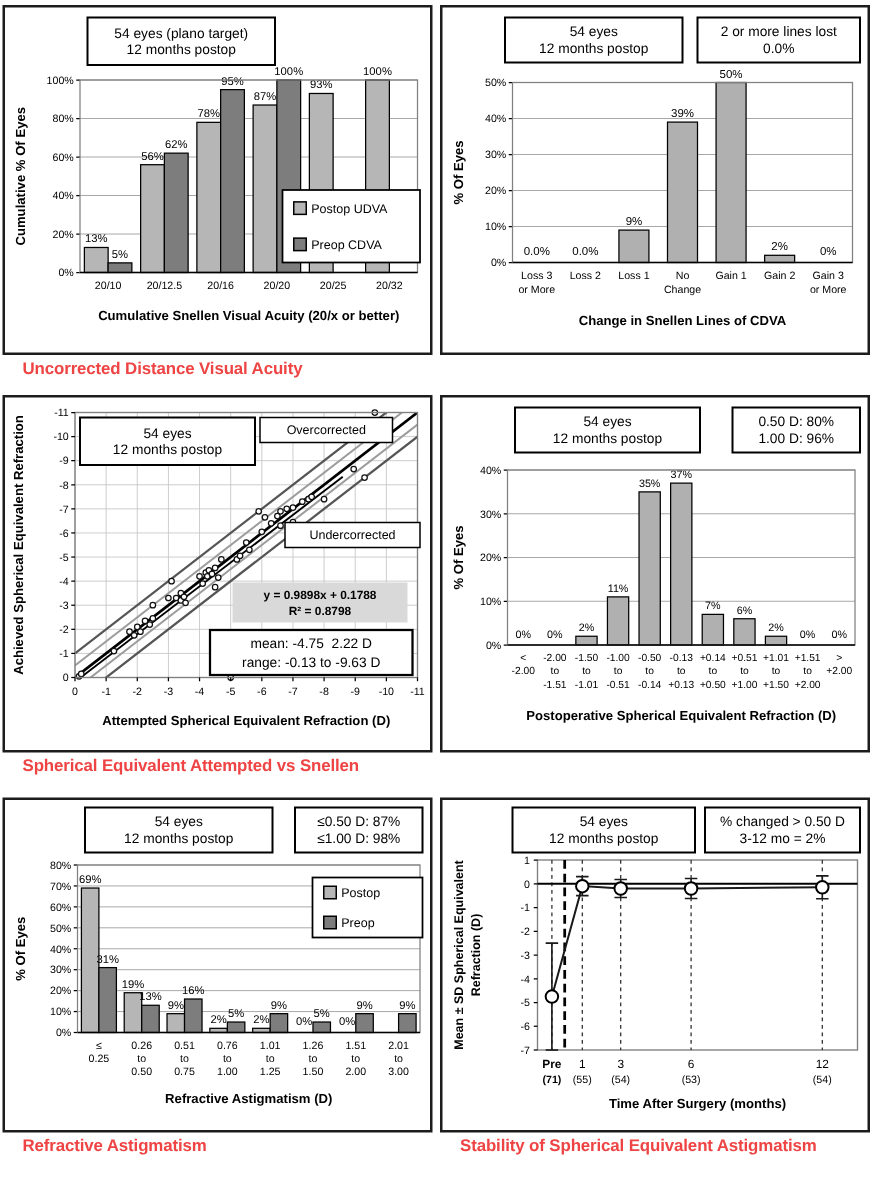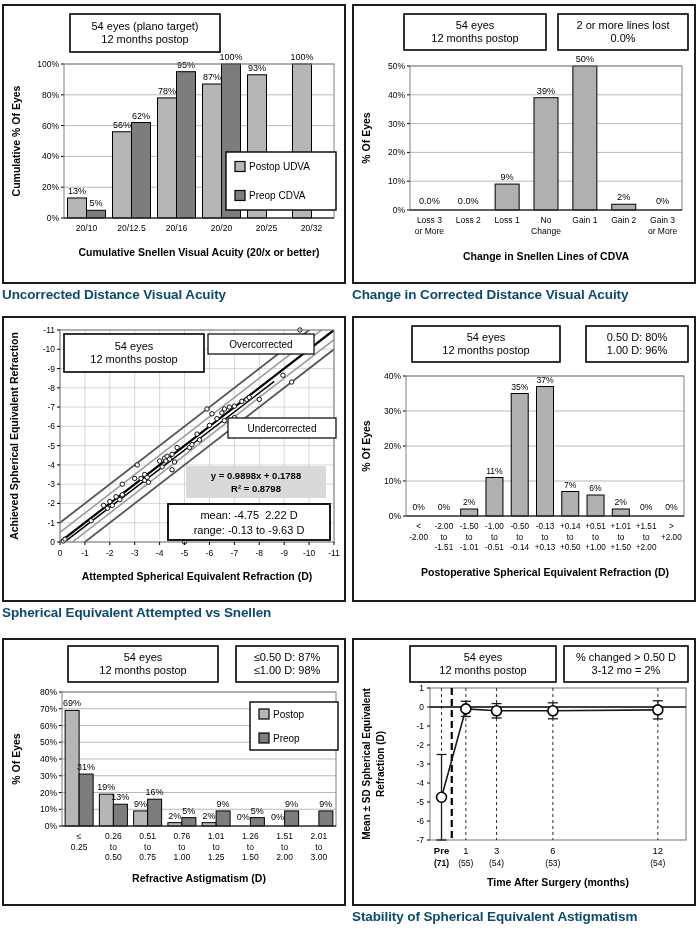--- a/index.html
+++ b/index.html
@@ -1,21 +1,21 @@
 <!DOCTYPE html>
 <html><head>
 <meta charset="utf-8">
 <style>
   html,body{margin:0;padding:0;background:#fff;}
   body{width:698px;height:947px;font-family:"Liberation Sans",sans-serif;overflow:hidden;}
   .grid{display:grid;grid-template-columns:344px 344px;column-gap:6px;padding:4px 2px 0 2px;}
   .panel{border:2px solid #1c1c1c;background:#fff;}
   .panel svg{display:block;}
   svg text{font-family:"Liberation Sans",sans-serif;}
-  .caption{font-weight:700;font-size:13.5px;line-height:16px;color:#0c4a6e;margin:3px 0 0 0;letter-spacing:-0.1px;}
+  .caption{font-weight:700;font-size:13.5px;line-height:16px;color:#ef4444;margin:3px 0 0 16px;letter-spacing:-0.1px;}
   .r1{margin-bottom:13px}
   .r2{margin-bottom:17px}
   .r3{margin-bottom:0}
 </style>
 </head>
 <body>
 
 <div class="grid">
 
   <div class="cell r1">
@@ -127,21 +127,20 @@
           <text x="192" y="254" text-anchor="middle" font-size="10.5" fill="#000" font-weight="700">Change in Snellen Lines of CDVA</text>
           <text x="16" y="132" text-anchor="middle" font-size="10.5" fill="#000" font-weight="700" transform="rotate(-90 16 132)">% Of Eyes</text>
           <rect x="50" y="8" width="142" height="36" fill="#fff" stroke="#000" stroke-width="1.6"></rect>
           <text x="121" y="23" text-anchor="middle" font-size="11" fill="#000">54 eyes</text>
           <text x="121" y="36" text-anchor="middle" font-size="11" fill="#000">12 months postop</text>
           <rect x="204" y="8" width="130" height="36" fill="#fff" stroke="#000" stroke-width="1.6"></rect>
           <text x="269" y="23" text-anchor="middle" font-size="11" fill="#000">2 or more lines lost</text>
           <text x="269" y="36" text-anchor="middle" font-size="11" fill="#000">0.0%</text>
         </svg>
     </div>
-    <div class="caption">Change in Corrected Distance Visual Acuity</div>
   </div>
 
   <div class="cell r2">
     <div class="panel">
       <svg width="340" height="282">
           <line x1="56" y1="12" x2="56" y2="224" stroke="#c6c6c6" stroke-width="0.7"></line>
           <line x1="80.9090909090909" y1="12" x2="80.9090909090909" y2="224" stroke="#c6c6c6" stroke-width="0.7"></line>
           <line x1="105.81818181818181" y1="12" x2="105.81818181818181" y2="224" stroke="#c6c6c6" stroke-width="0.7"></line>
           <line x1="130.72727272727272" y1="12" x2="130.72727272727272" y2="224" stroke="#c6c6c6" stroke-width="0.7"></line>
           <line x1="155.63636363636363" y1="12" x2="155.63636363636363" y2="224" stroke="#c6c6c6" stroke-width="0.7"></line>
@@ -466,20 +465,21 @@
           <rect x="232" y="6" width="102" height="36" fill="#fff" stroke="#000" stroke-width="1.6"></rect>
           <text x="283" y="21" text-anchor="middle" font-size="11" fill="#000">≤0.50 D: 87%</text>
           <text x="283" y="34" text-anchor="middle" font-size="11" fill="#000">≤1.00 D: 98%</text>
           <rect x="246" y="62" width="88" height="48" fill="#fff" stroke="#000" stroke-width="1.4"></rect>
           <rect x="255" y="69" width="10" height="10" fill="#b6b6b6" stroke="#000" stroke-width="1.2"></rect>
           <text x="269" y="77.5" text-anchor="start" font-size="10" fill="#000">Postop</text>
           <rect x="255" y="93" width="10" height="10" fill="#7d7d7d" stroke="#000" stroke-width="1.2"></rect>
           <text x="269" y="101.5" text-anchor="start" font-size="10" fill="#000">Preop</text>
         </svg>
     </div>
+    <div class="caption">Refractive Astigmatism</div>
   </div>
 
   <div class="cell r3">
     <div class="panel">
       <svg width="340" height="264">
           <rect x="76" y="48" width="256" height="152" fill="none" stroke="#808080" stroke-width="1.1"></rect>
           <line x1="73" y1="48" x2="76" y2="48" stroke="#000" stroke-width="1"></line>
           <text x="70" y="51" text-anchor="end" font-size="8.5" fill="#000">1</text>
           <line x1="73" y1="67" x2="76" y2="67" stroke="#000" stroke-width="1"></line>
           <text x="70" y="70" text-anchor="end" font-size="8.5" fill="#000">0</text>

